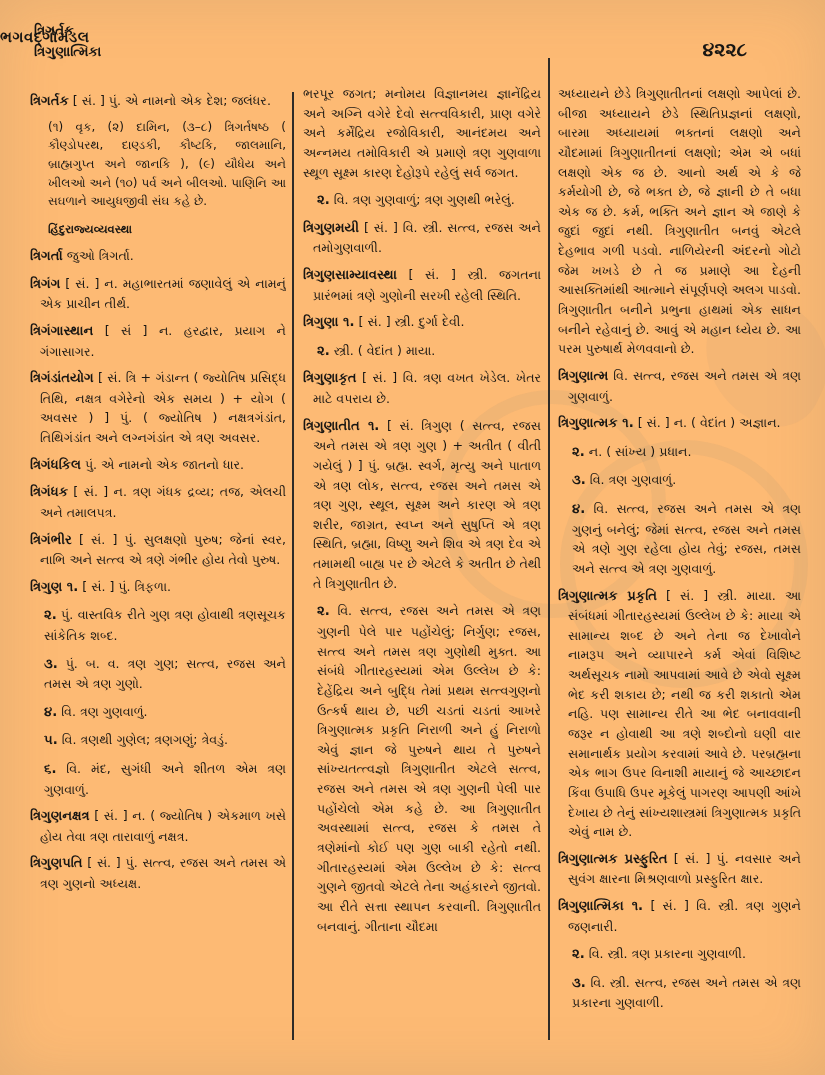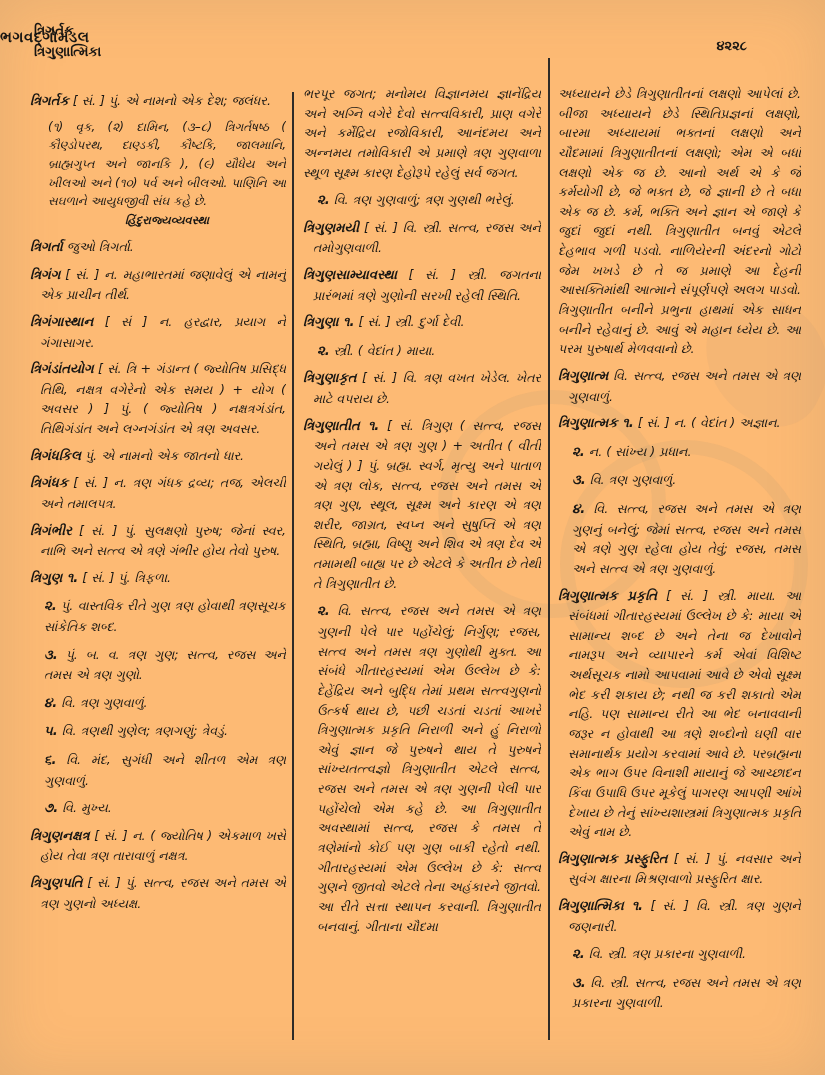--- a/index.html
+++ b/index.html
@@ -10,43 +10,42 @@
   }
   .page{
     position:relative;width:825px;height:1075px;
     background:#fdba74;
     box-shadow:inset 0 0 60px rgba(120,115,100,.18);
     color:#181613;
   }
   
   .running-head{position:absolute;left:34px;top:20px;font-weight:bold;font-size:13.5px;line-height:1.55;}
   .page-title{position:absolute;left:0;right:0;top:28px;text-align:left;font-weight:bold;font-size:15px;letter-spacing:.5px;}
-  .page-number{position:absolute;right:78px;top:38px;font-weight:bold;font-size:13px;}
+  .page-number{position:absolute;right:78px;top:38px;font-weight:bold;font-size:19px;}
   
   .col{
     position:absolute;top:84px;height:978px;overflow:hidden;
     font-size:12.6px;line-height:1.56;text-align:justify;
     word-break:break-word;
-    font-style:italic;
   }
   #col-left{left:30px;width:256px;}
   #col-middle{left:303px;width:238px;}
   #col-right{left:558px;width:243px;}
   .divider{position:absolute;width:1.5px;background:#2e2b27;}
   #divider-1{left:292px;top:92px;height:948px;}
   #divider-2{left:548px;top:58px;height:982px;}
   
   .block{margin:0 0 6px 0;}
   .block.entry{text-indent:-10px;margin-left:10px;margin-top:7px;}
   .block.sense{margin-left:14px;margin-top:8px;}
   .block.note{margin-left:18px;font-size:12px;margin-top:4px;}
   .block.quote{margin-left:18px;font-size:12px;margin-top:4px;}
   .block.para{margin-top:0;}
   .hw{font-weight:bold;font-size:13.2px;}
-  .source{display:block;text-align:center;font-weight:bold;font-size:11.5px;margin-top:1px;}
+  .source{display:block;text-align:left;font-weight:bold;font-size:11.5px;margin-top:10px;}
   
   .watermark{position:absolute;pointer-events:none;}
   .wm-ring{position:absolute;border-radius:50%;border:14px solid rgba(140,135,120,.10);}
   .wm-ring.r1{left:438px;top:390px;width:200px;height:200px;}
   .wm-ring.r2{left:560px;top:440px;width:220px;height:220px;}
   .wm-blob{position:absolute;left:700px;top:300px;width:130px;height:120px;
     background:rgba(150,145,130,.08);border-radius:20% 60% 40% 70%;transform:rotate(25deg);}
 </style>
 </head>
 <body>
@@ -79,21 +78,20 @@
       <p class="block entry"><b class="hw">ત્રિગંડાંતયોગ</b> <span>[ સં. ત્રિ + ગંડાન્ત ( જ્યોતિષ પ્રસિદ્ધ તિથિ, નક્ષત્ર વગેરેનો એક સમય ) + યોગ ( અવસર ) ] પું. ( જ્યોતિષ ) નક્ષત્રગંડાંત, તિથિગંડાંત અને લગ્નગંડાંત એ ત્રણ અવસર.</span></p>
       <p class="block entry"><b class="hw">ત્રિગંધકિલ</b> <span>પું. એ નામનો એક જાતનો ધાર.</span></p>
       <p class="block entry"><b class="hw">ત્રિગંધક</b> <span>[ સં. ] ન. ત્રણ ગંધક દ્રવ્ય; તજ, એલચી અને તમાલપત્ર.</span></p>
       <p class="block entry"><b class="hw">ત્રિગંભીર</b> <span>[ સં. ] પું. સુલક્ષણો પુરુષ; જેનાં સ્વર, નાભિ અને સત્ત્વ એ ત્રણે ગંભીર હોય તેવો પુરુષ.</span></p>
       <p class="block entry"><b class="hw">ત્રિગુણ ૧.</b> <span>[ સં. ] પું. ત્રિફળા.</span></p>
       <p class="block sense"><b class="hw">૨.</b> <span>પું. વાસ્તવિક રીતે ગુણ ત્રણ હોવાથી ત્રણસૂચક સાંકેતિક શબ્દ.</span></p>
       <p class="block sense"><b class="hw">૩.</b> <span>પું. બ. વ. ત્રણ ગુણ; સત્ત્વ, રજસ અને તમસ એ ત્રણ ગુણો.</span></p>
       <p class="block sense"><b class="hw">૪.</b> <span>વિ. ત્રણ ગુણવાળું.</span></p>
       <p class="block sense"><b class="hw">૫.</b> <span>વિ. ત્રણથી ગુણેલ; ત્રણગણું; ત્રેવડું.</span></p>
       <p class="block sense"><b class="hw">૬.</b> <span>વિ. મંદ, સુગંધી અને શીતળ એમ ત્રણ ગુણવાળું.</span></p>
-      <p class="block sense"><b class="hw">૭.</b> <span>વિ. મુખ્ય.</span></p>
       <p class="block entry"><b class="hw">ત્રિગુણનક્ષત્ર</b> <span>[ સં. ] ન. ( જ્યોતિષ ) એકમાળ ખસે હોય તેવા ત્રણ તારાવાળું નક્ષત્ર.</span></p>
       <p class="block entry"><b class="hw">ત્રિગુણપતિ</b> <span>[ સં. ] પું. સત્ત્વ, રજસ અને તમસ એ ત્રણ ગુણનો અધ્યક્ષ.</span></p>
     </section>
   <section class="col" id="col-middle">
       <p class="block para"><span>ભરપૂર જગત; મનોમય વિજ્ઞાનમય જ્ઞાનેંદ્રિય અને અગ્નિ વગેરે દેવો સત્ત્વવિકારી, પ્રાણ વગેરે અને કર્મેંદ્રિય રજોવિકારી, આનંદમય અને અન્નમય તમોવિકારી એ પ્રમાણે ત્રણ ગુણવાળા સ્થૂળ સૂક્ષ્મ કારણ દેહોરૂપે રહેલું સર્વ જગત.</span></p>
       <p class="block sense"><b class="hw">૨.</b> <span>વિ. ત્રણ ગુણવાળું; ત્રણ ગુણથી ભરેલું.</span></p>
       <p class="block entry"><b class="hw">ત્રિગુણમયી</b> <span>[ સં. ] વિ. સ્ત્રી. સત્ત્વ, રજસ અને તમોગુણવાળી.</span></p>
       <p class="block entry"><b class="hw">ત્રિગુણસામ્યાવસ્થા</b> <span>[ સં. ] સ્ત્રી. જગતના પ્રારંભમાં ત્રણે ગુણોની સરખી રહેલી સ્થિતિ.</span></p>
       <p class="block entry"><b class="hw">ત્રિગુણા ૧.</b> <span>[ સં. ] સ્ત્રી. દુર્ગા દેવી.</span></p>
       <p class="block sense"><b class="hw">૨.</b> <span>સ્ત્રી. ( વેદાંત ) માયા.</span></p>

